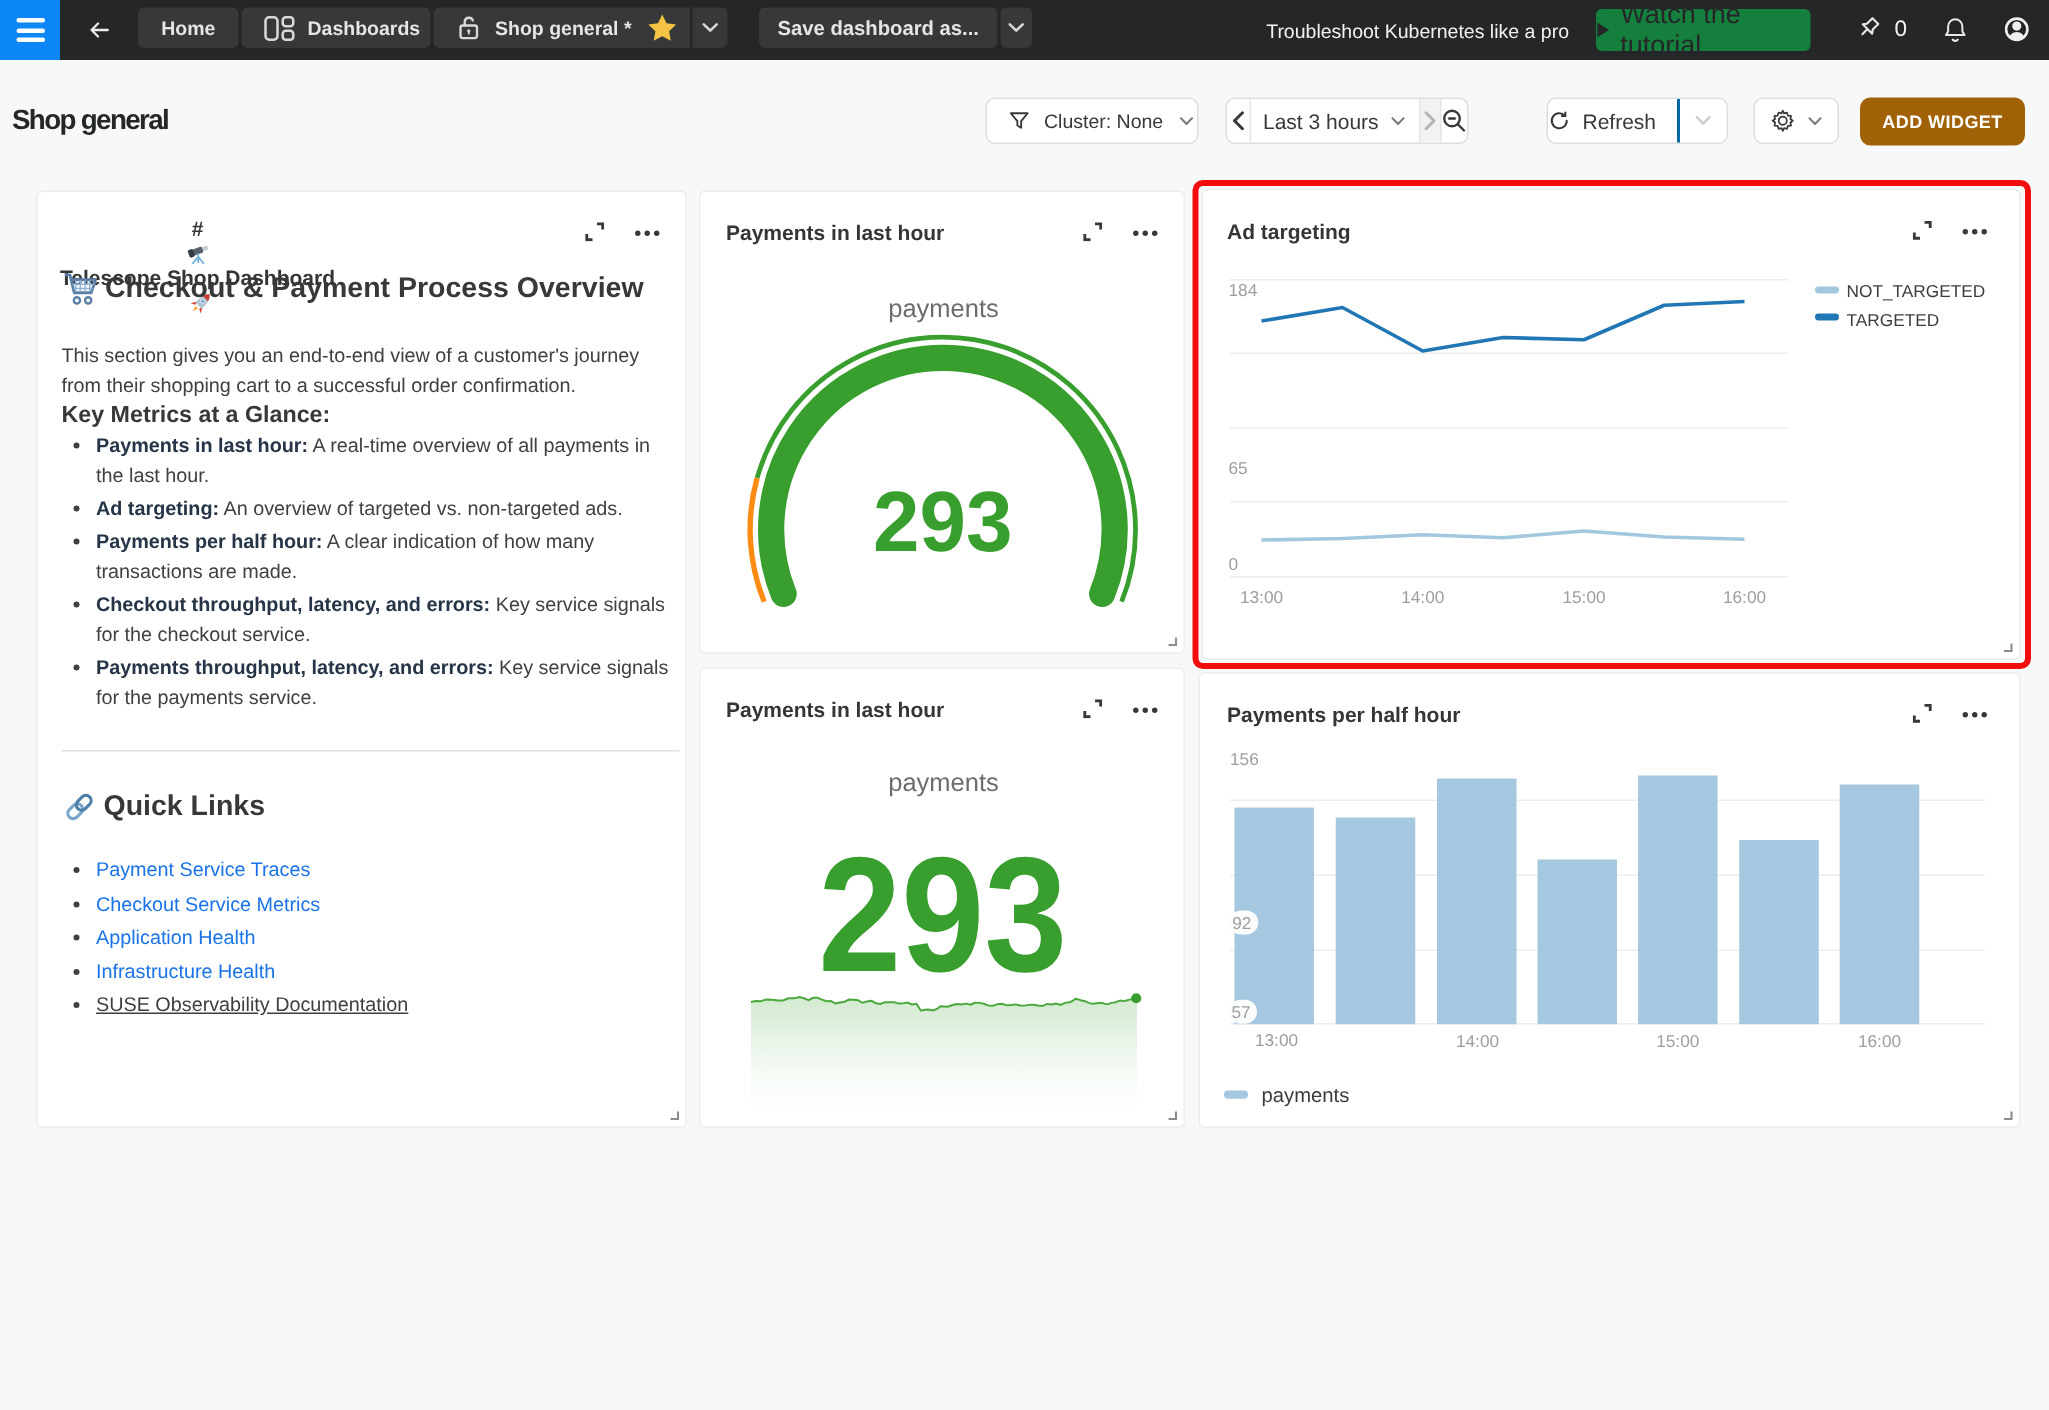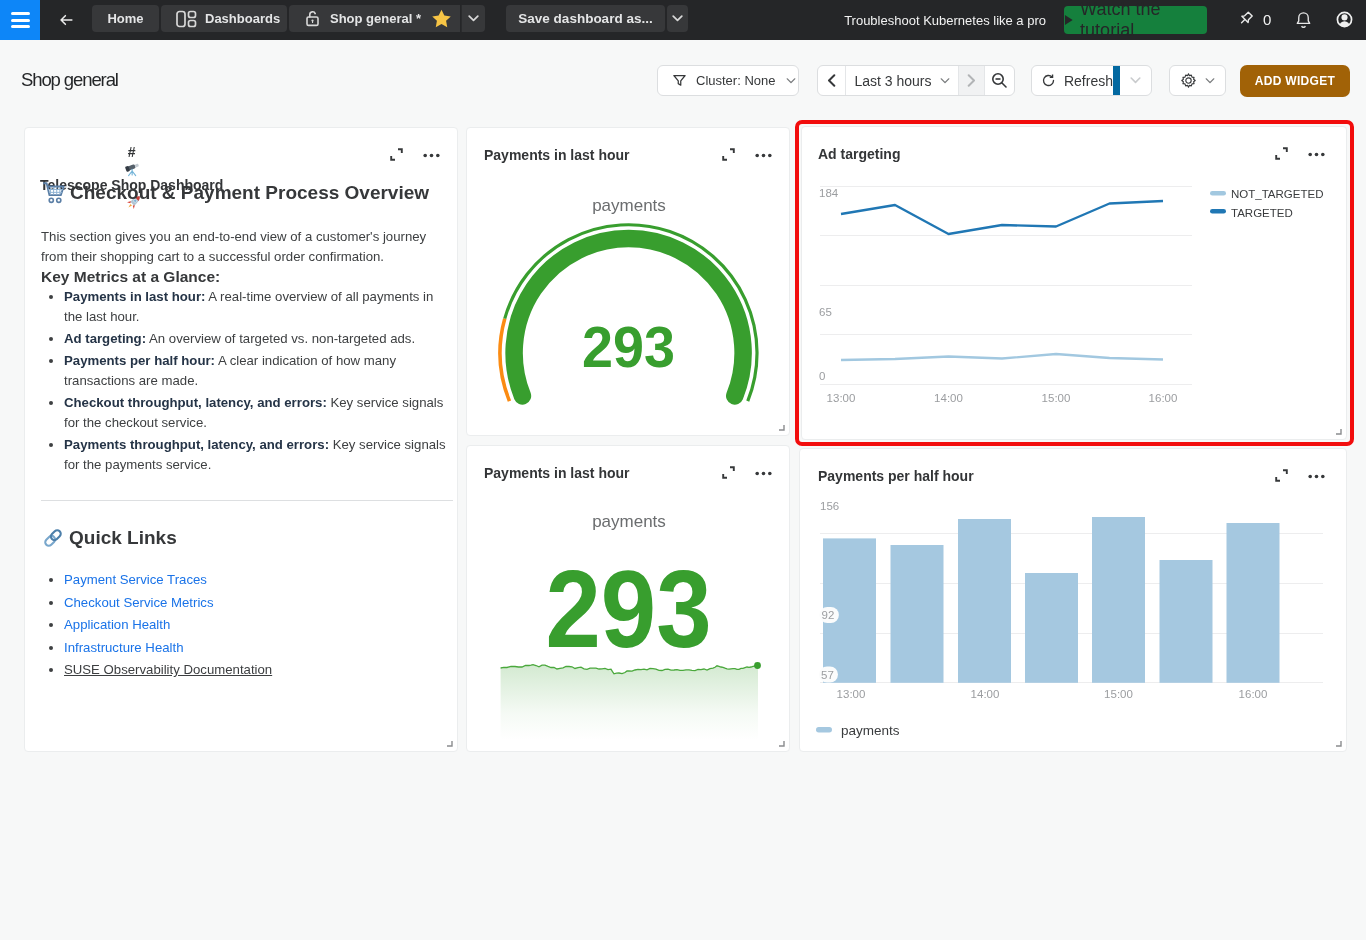--- a/index.html
+++ b/index.html
@@ -88,33 +88,33 @@
         <clipPath id="avclip">
           <circle cx="12" cy="12" r="10.4"></circle>
         </clipPath>
       </defs>
     <circle cx="12" cy="12" r="10" fill="none" stroke="#f0f0f0" stroke-width="2.4"></circle>
     <circle cx="12" cy="9" r="4.3" fill="#f0f0f0"></circle>
     <path d="M12 14.5 a7.5 7.5 0 0 0 -7.5 7.5 h15 a7.5 7.5 0 0 0 -7.5-7.5z" fill="#f0f0f0" clip-path="url(#avclip)"></path>
   </svg>
 </div>
 
-<div class="abs" style="left:21px;top:69px;font-size:18.5px;font-weight:normal;letter-spacing:-1.1px;color:#242628">Shop general</div>
+<div class="abs" style="left:8px;top:69px;font-size:18.5px;font-weight:bold;letter-spacing:-1.1px;color:#242628">Shop general</div>
 
 <div class="btn" style="left:657px;width:142px;padding-left:14px;font-size:13px">
   <svg width="15" height="15" viewBox="0 0 24 24" style="margin-right:9px">
       <path d="M3 4 h18 l-7 8.5 v7 l-4-2.5 v-4.5z" fill="none" stroke="#36383a" stroke-width="2" stroke-linejoin="round"></path>
     </svg>
   Cluster: None
   <svg width="10" height="6" viewBox="0 0 11 7" style="margin-left:11px">
       <path d="M1.2 1 L5.5 5.4 L9.8 1" stroke="#7a7c7e" stroke-width="1.6" fill="none" stroke-linecap="round" stroke-linejoin="round"></path>
     </svg>
 </div>
 
-<div class="btn" style="left:817px;width:198px;padding:0">
+<div class="btn" style="left:817px;width:162px;padding:0">
   <div style="width:28px;height:100%;display:flex;align-items:center;justify-content:center;border-right:1px solid #e4e6e8">
     <svg width="9" height="13" viewBox="0 0 9 13">
         <path d="M7.3 1.2 L2 6.5 L7.3 11.8" stroke="#36383a" stroke-width="2" fill="none" stroke-linecap="round" stroke-linejoin="round"></path>
       </svg>
   </div>
   <div style="flex:0 0 112px;height:100%;display:flex;align-items:center;justify-content:center">
     Last 3 hours
     <svg width="10" height="6" viewBox="0 0 11 7" style="margin-left:8px">
         <path d="M1.2 1 L5.5 5.4 L9.8 1" stroke="#7a7c7e" stroke-width="1.6" fill="none" stroke-linecap="round" stroke-linejoin="round"></path>
       </svg>
@@ -127,21 +127,21 @@
   <div style="flex:1;height:100%;display:flex;align-items:center;justify-content:center">
     <svg width="17" height="17" viewBox="0 0 17 17">
         <circle cx="7" cy="7" r="5.2" fill="none" stroke="#36383a" stroke-width="1.6"></circle>
         <path d="M4.5 7 h5" stroke="#36383a" stroke-width="1.6"></path>
         <path d="M11 11 l4 4" stroke="#36383a" stroke-width="1.6" stroke-linecap="round"></path>
       </svg>
   </div>
 </div>
 
 <div class="btn" style="left:1031px;width:121px;padding:0">
-  <div style="flex:0 0 88px;height:100%;display:flex;align-items:center;justify-content:flex-end;border-right:7px solid #0369a1">
+  <div style="flex:0 0 88px;height:100%;display:flex;align-items:center;justify-content:flex-start;border-right:2px solid #0369a1">
     <svg width="15" height="15" viewBox="0 0 24 24" style="margin-right:8px">
         <path d="M20 12 a8 8 0 1 1 -2.3-5.6" fill="none" stroke="#36383a" stroke-width="2.2" stroke-linecap="round"></path>
         <path d="M18.5 2.5 v4.5 h-4.5" fill="none" stroke="#36383a" stroke-width="2.2"></path>
       </svg>
     Refresh
   </div>
   <div style="flex:1;height:100%;display:flex;align-items:center;justify-content:center">
     <svg width="11" height="7" viewBox="0 0 11 7">
         <path d="M1.2 1 L5.5 5.4 L9.8 1" stroke="#c9cbcd" stroke-width="1.6" fill="none" stroke-linecap="round" stroke-linejoin="round"></path>
       </svg>

